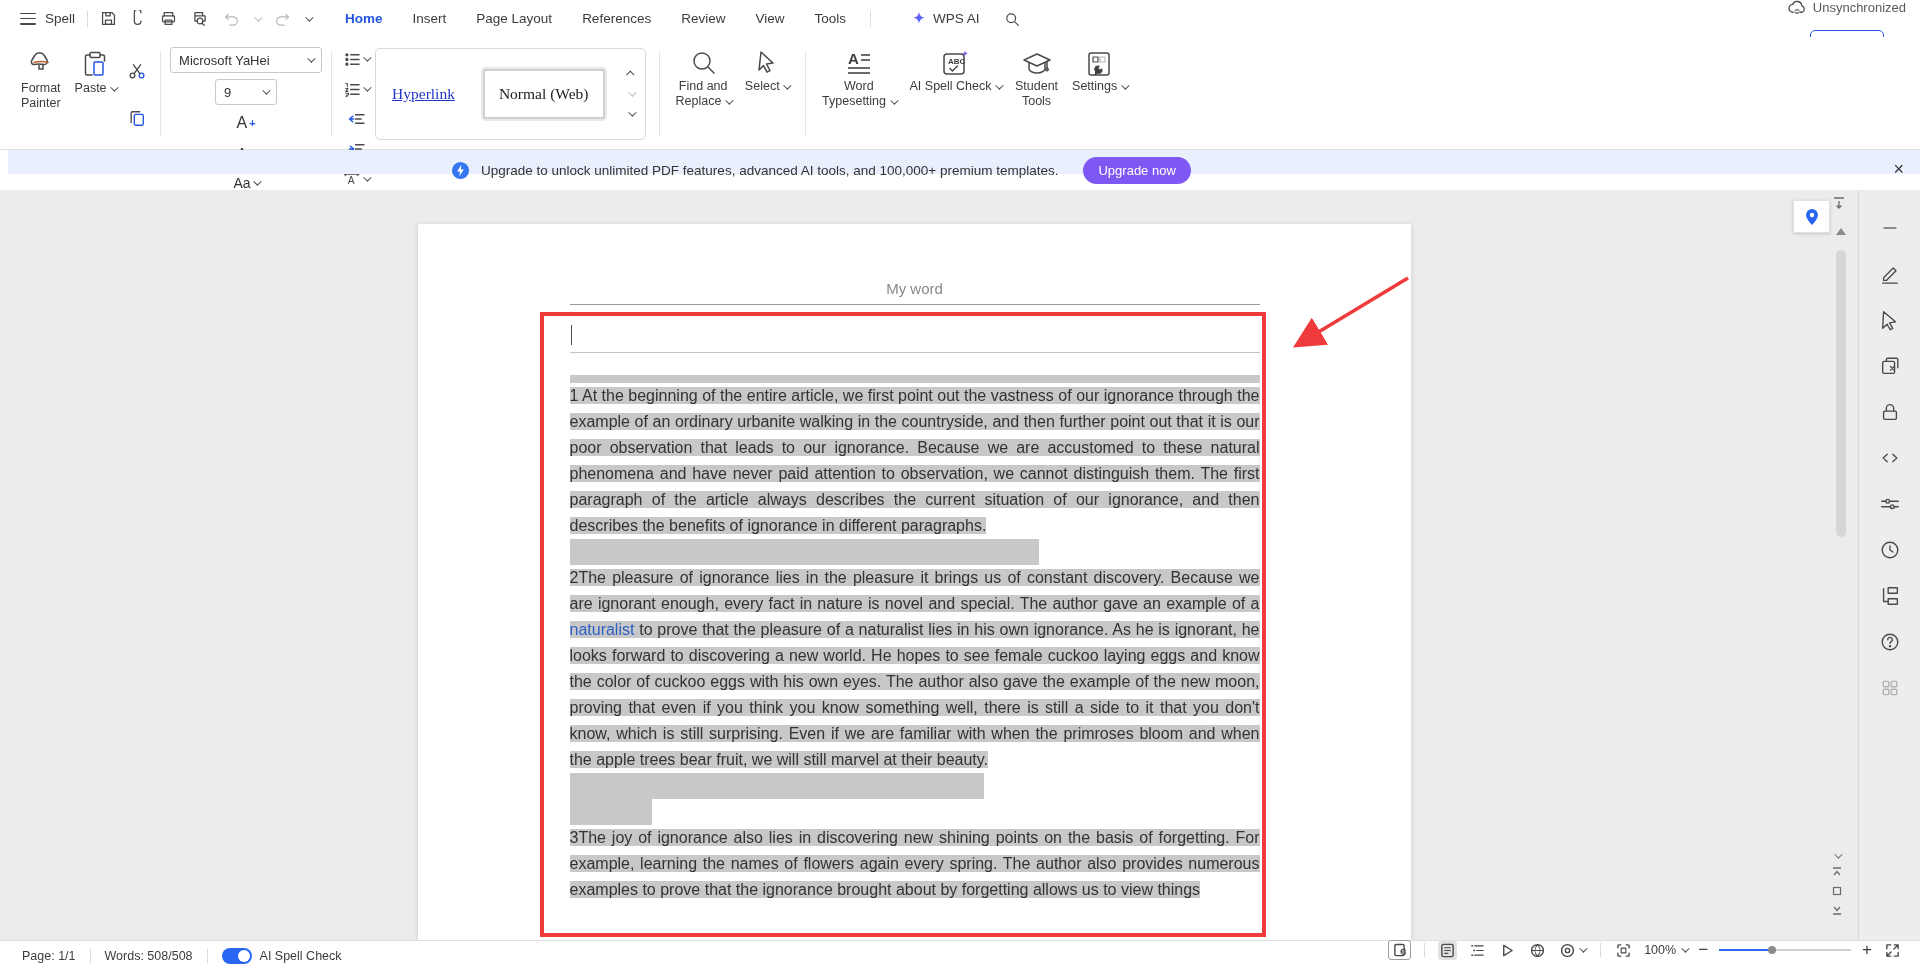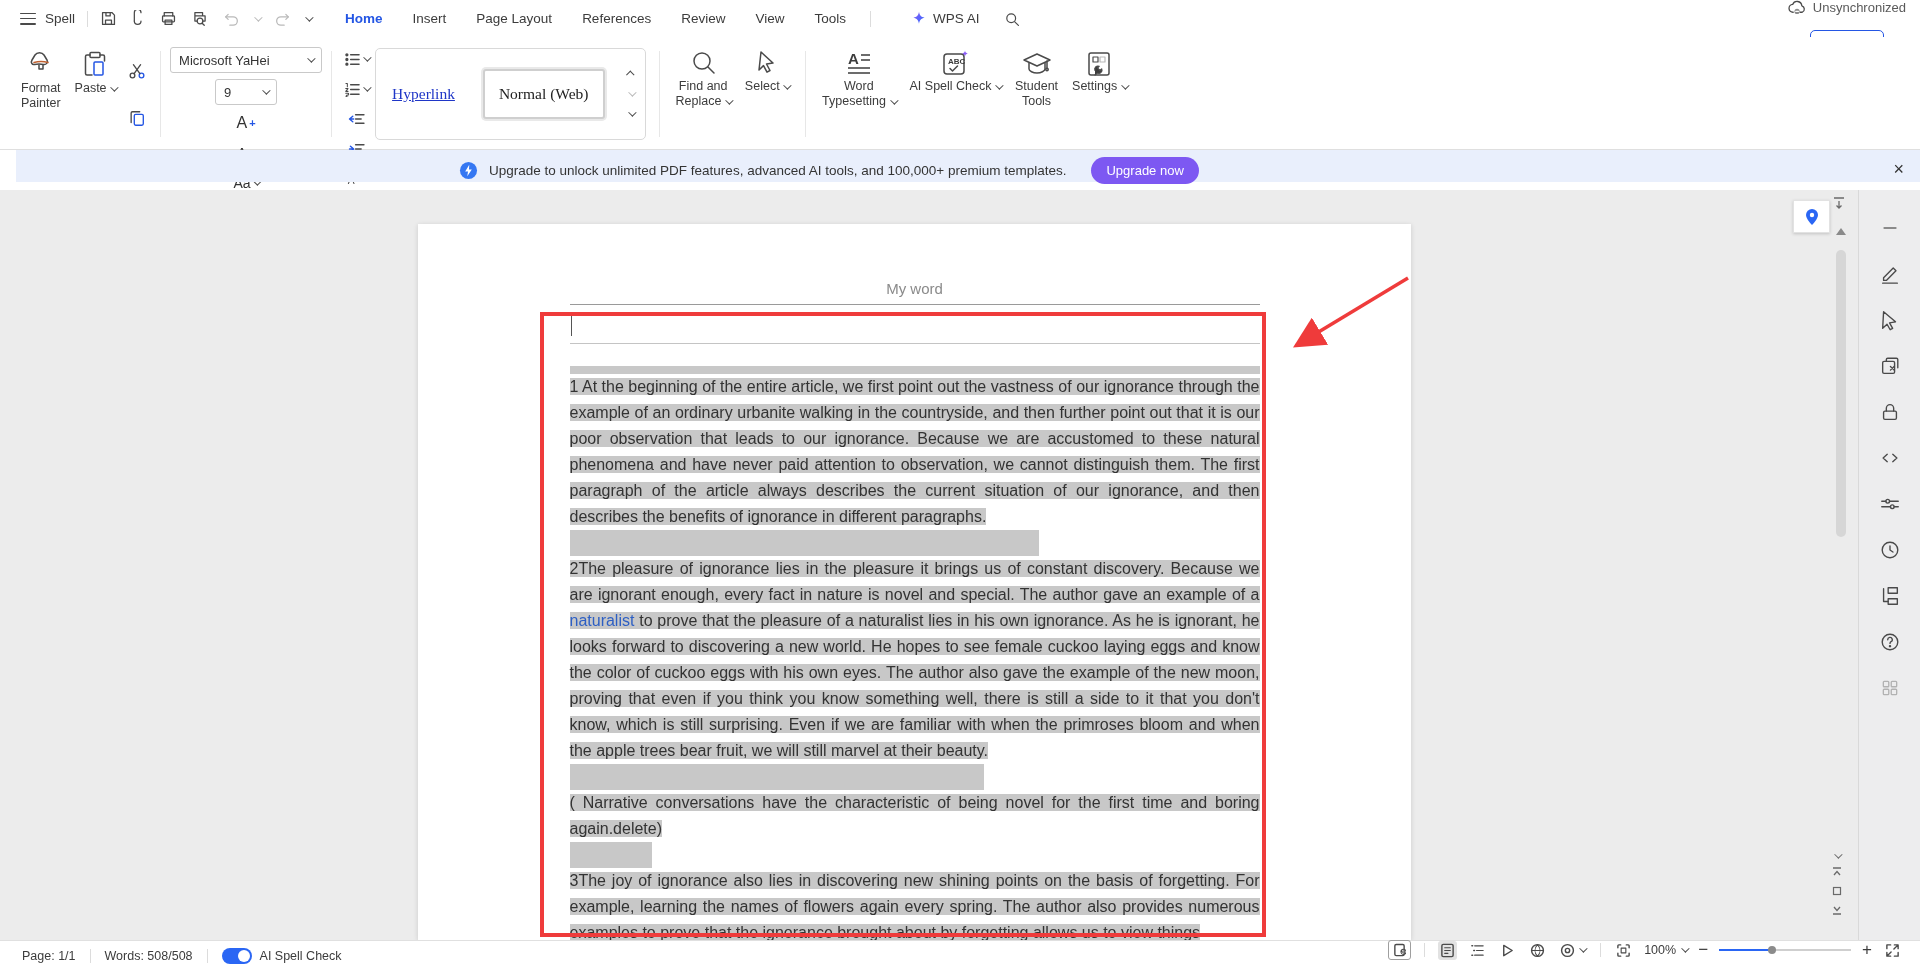--- a/index.html
+++ b/index.html
@@ -42,32 +42,32 @@
   .glyph { font-size:14px; color:#333; }
   .ib { font-size:14.5px; color:#333; }
   .colorbar { display:block; width:13px; height:3px; margin-top:1px; }
   .stylegal { display:flex; align-items:center; border:1px solid #d9d9d9; border-radius:5px; margin:5px 4px; padding:4px 6px; gap:18px; background:#fff; }
   .stylechip-link { font-family:"Liberation Serif", serif; font-size:15.5px; color:#1f36c7; text-decoration:underline; padding:0 10px; cursor:pointer; }
   .stylechip-normal { font-family:"Liberation Serif", serif; font-size:15.5px; color:#222; border:2px solid #cfcfcf; border-radius:3px; padding:14px 14px; background:#fff; box-shadow:0 0 0 2px #e9e9e9; cursor:pointer; }
   .galarrows { display:flex; flex-direction:column; justify-content:space-between; height:56px; padding:2px 2px; }
   .galarrows .chev { margin:3px; }
 
   
-  .banner { position:absolute; top:150px; left:16px; right:0; height:32px; background:#e9effc; }
+  .banner { position:absolute; top:150px; left:8px; right:0; height:24px; background:#e9effc; }
   .banner-center { position:absolute; left:443px; top:0; height:40px; display:flex; align-items:center; gap:11px; }
   .banner-text { font-size:13.5px; color:#343434; }
   .upgrade-btn { background:#7d58f2; color:#fff; font-size:13px; border-radius:14px; padding:6px 15px; margin-left:14px; cursor:pointer; }
   .banner-close { position:absolute; right:16px; top:8px; font-size:18px; color:#333; cursor:pointer; line-height:22px; }
 
   
   .docarea { position:absolute; top:190px; left:0; width:1858px; height:750px; background:#ececec; overflow:hidden; }
   .page { position:absolute; left:418px; top:34px; width:993px; height:716px; background:#fff; box-shadow:0 1px 5px rgba(0,0,0,.14); overflow:hidden; }
   .doc-title { margin-top:56px; text-align:center; font-size:15px; color:#8a8a8a; }
   .doc-rule { width:690px; margin:7px auto 0; border-bottom:1px solid #9a9a9a; }
-  .doc-content { width:690px; margin:6px auto; font-size:16px; line-height:26px; color:#333; text-align:justify; }
+  .doc-content { width:690px; margin:15px auto; font-size:16px; line-height:26px; color:#333; text-align:justify; }
   .whiterow { height:33px; border-bottom:1px solid #c4c4c4; position:relative; }
   .caret { position:absolute; left:1px; top:5px; width:1px; height:20px; background:#555; }
   .whitegap { height:22px; }
   .sel { background:#c8c8c8; }
   .lead-strip { height:8px; background:#c8c8c8; }
   .blank { height:26px; }
   .blank .sel { display:block; height:26px; }
   .doclink { color:#2d5fc4; }
   .redbox { position:absolute; left:540px; top:122px; width:726px; height:625px; border:4px solid #ef3b3b; pointer-events:none; }
   .annot-arrow { position:absolute; left:0; top:0; pointer-events:none; }
@@ -515,21 +515,20 @@
         <div class="whitegap"></div>
         <div class="lead-strip"></div>
         <p><span class="sel">1 At the beginning of the entire article, we first point out the vastness of our ignorance through the example of an ordinary urbanite walking in the countryside, and then further point out that it is our poor observation that leads to our ignorance. Because we are accustomed to these natural phenomena and have never paid attention to observation, we cannot distinguish them. The first paragraph of the article always describes the current situation of our ignorance, and then describes the benefits of ignorance in different paragraphs.</span></p>
         <div class="blank">
             <span class="sel" style="width:68%;"></span>
           </div>
         <p><span class="sel"><span>2The pleasure of ignorance lies in the pleasure it brings us of constant discovery. Because we are ignorant enough, every fact in nature is novel and special. The author gave an example of a </span><span class="doclink">naturalist</span><span> to prove that the pleasure of a naturalist lies in his own ignorance. As he is ignorant, he looks forward to discovering a new world. He hopes to see female cuckoo laying eggs and know the color of cuckoo eggs with his own eyes. The author also gave the example of the new moon, proving that even if you think you know something well, there is still a side to it that you don't know, which is still surprising. Even if we are familiar with when the primroses bloom and when the apple trees bear fruit, we will still marvel at their beauty.</span></span></p>
         <div class="blank">
             <span class="sel" style="width:60%;"></span>
           </div>
-        <p><span class="sel">( Narrative conversations have the characteristic of being novel for the first time and boring again.delete)</span></p>
         <div class="blank">
             <span class="sel" style="width:12%;"></span>
           </div>
         <p><span class="sel">3The joy of ignorance also lies in discovering new shining points on the basis of forgetting. For example, learning the names of flowers again every spring. The author also provides numerous examples to prove that the ignorance brought about by forgetting allows us to view things</span></p>
 
       </div>
     </div>
 
     <div class="redbox"></div>
     <svg class="annot-arrow" width="1858" height="750">

